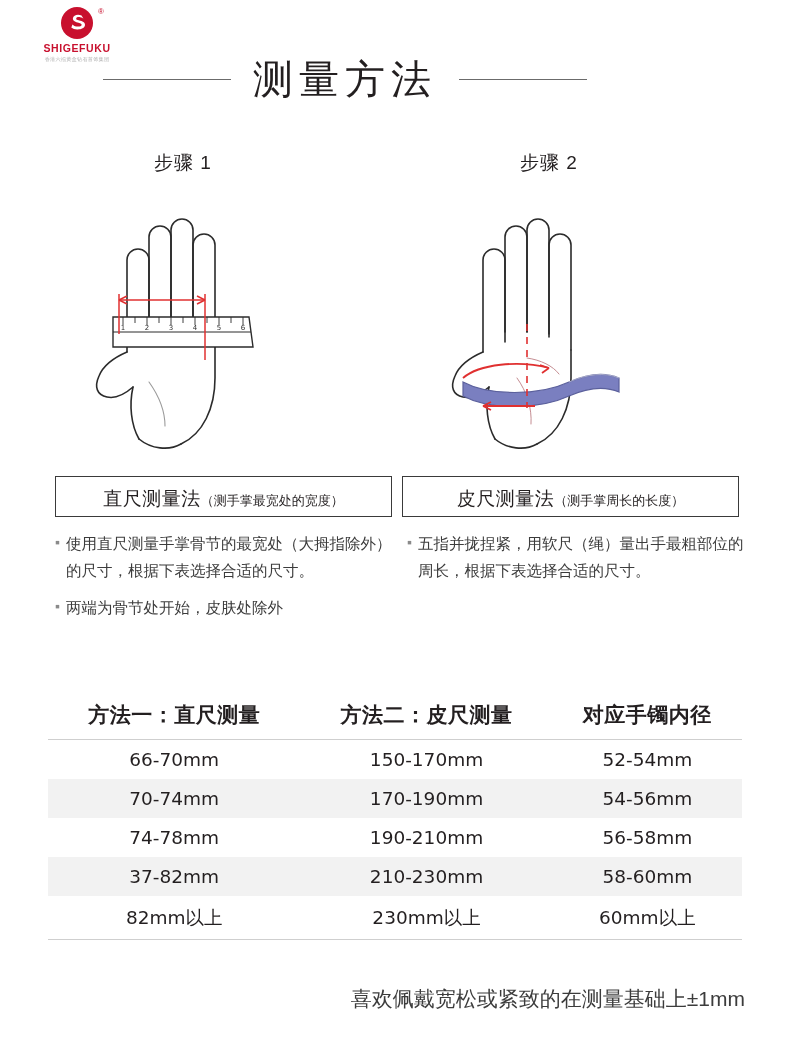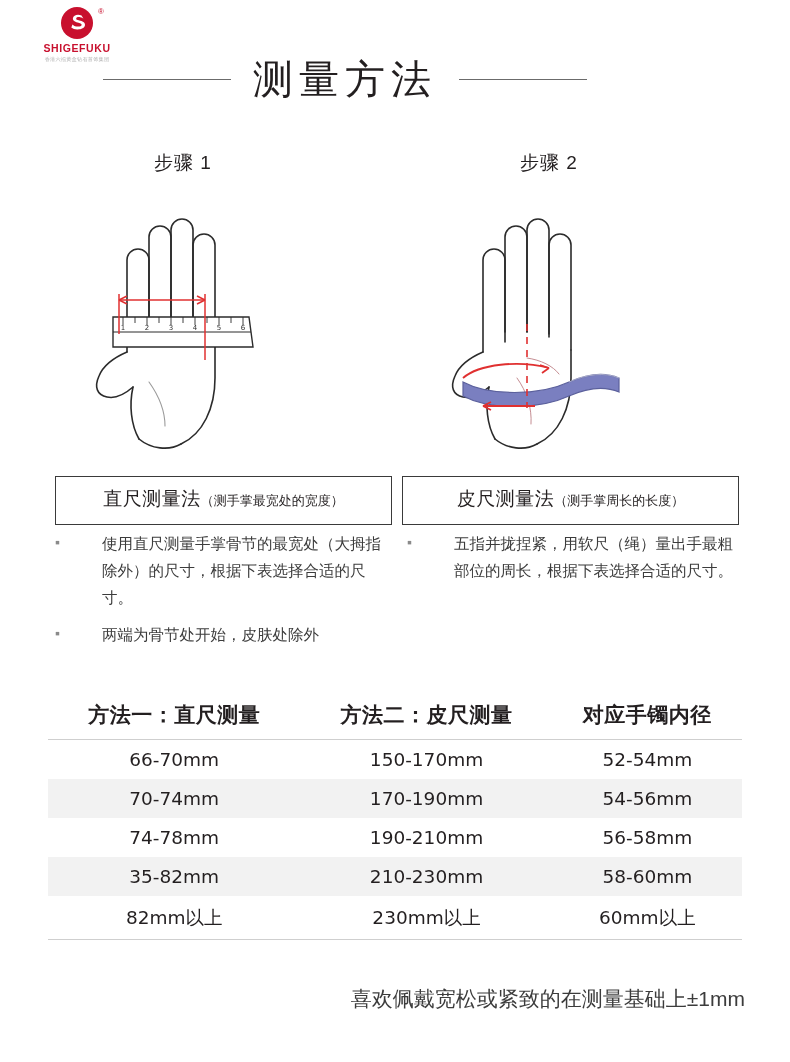--- a/index.html
+++ b/index.html
@@ -107,21 +107,21 @@
     top: 476px;
     left: 55px;
     width: 684px;
     display: flex;
     gap: 10px;
   }
   .method-box {
     width: 367px;
     box-sizing: border-box;
     border: 1px solid #3a3a3a;
-    padding: 9px 4px 12px 4px;
+    padding: 9px 4px 4px 4px;
     text-align: center;
     white-space: nowrap;
   }
   .method-box .big {
     font-size: 19px;
     letter-spacing: 0.5px;
   }
   .method-box .small {
     font-size: 13px;
     letter-spacing: 0;
@@ -144,21 +144,21 @@
     color: #3c3c3c;
     margin-bottom: 10px;
   }
   .bullet .dot {
     flex: 0 0 auto;
     width: 11px;
     color: #8a8a8a;
     font-size: 14px;
     line-height: 1.75;
   }
-  .bullet .btxt { flex: 1 1 auto; margin-left: 36px; }
+  .bullet .btxt { flex: 1 1 auto; }
 
   
   .table-wrap {
     position: absolute;
     top: 695px;
     left: 48px;
     width: 694px;
   }
   table {
     width: 100%;
@@ -356,21 +356,21 @@
         <td>70-74mm</td>
         <td>170-190mm</td>
         <td>54-56mm</td>
       </tr>
       <tr>
         <td>74-78mm</td>
         <td>190-210mm</td>
         <td>56-58mm</td>
       </tr>
       <tr class="alt">
-        <td>35-82mm</td>
+        <td>37-82mm</td>
         <td>210-230mm</td>
         <td>58-60mm</td>
       </tr>
       <tr class="last">
         <td>82mm以上</td>
         <td>230mm以上</td>
         <td>60mm以上</td>
       </tr>
     </tbody>
   </table>

